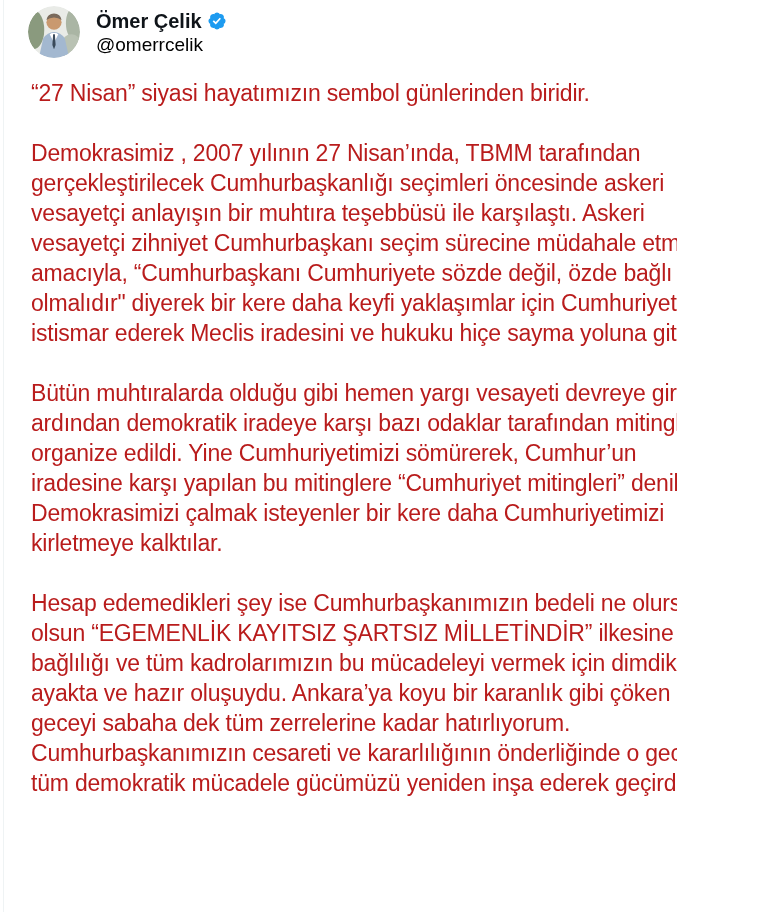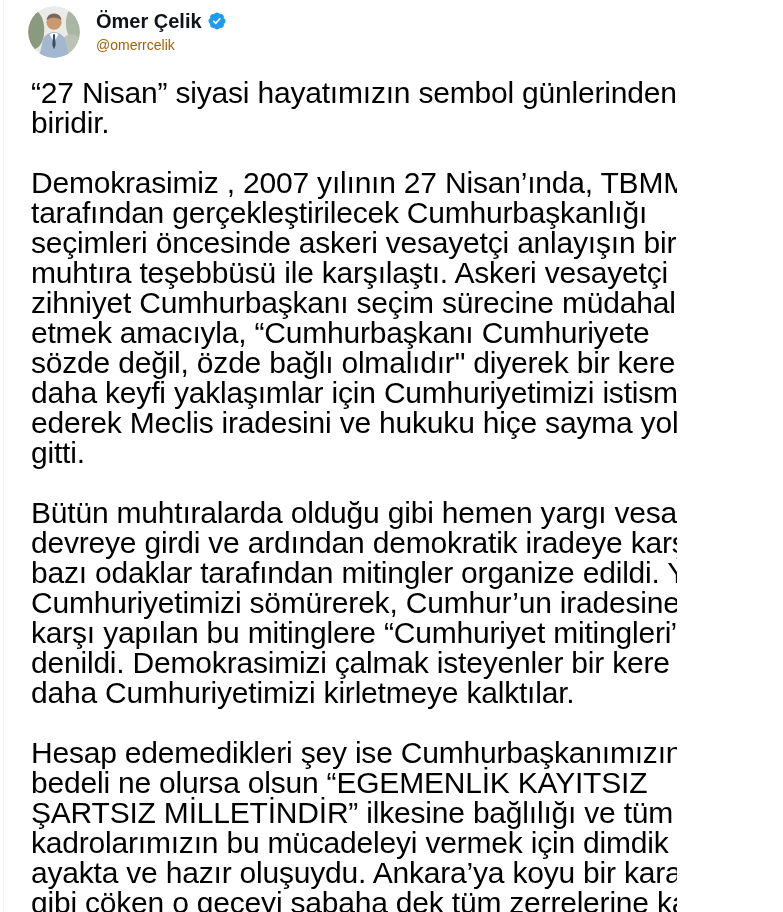--- a/index.html
+++ b/index.html
@@ -55,23 +55,23 @@
     font-weight: 700;
     color: #0f1419;
     cursor: pointer;
   }
   .verified-badge {
     width: 20px;
     height: 20px;
     display: inline-block;
   }
   .author-handle {
-    font-size: 14px;
+    font-size: 19px;
     line-height: 24px;
-    color: #a16207;
+    color: #000000;
     cursor: pointer;
   }
   .more-button {
     margin-left: auto;
     margin-top: 8px;
     margin-right: 4px;
     padding: 4px;
     display: flex;
     gap: 4px;
     align-items: center;
@@ -84,24 +84,24 @@
     height: 4px;
     border-radius: 50%;
     background: #536471;
   }
   .tweet-text {
     padding: 20px 24px 0 27px;
     max-width: 755px;
   }
   .tweet-text p {
     margin: 0 0 30px 0;
-    font-size: 30px;
+    font-size: 23px;
     line-height: 30px;
     letter-spacing: -0.2px;
-    color: #000000;
+    color: #b91c1c;
     max-width: 708px;
   }
   .tweet-text p:last-child { margin-bottom: 0; }
 </style>
 </head>
 <body>
 
 <div class="page">
   <article class="tweet-card">
 

